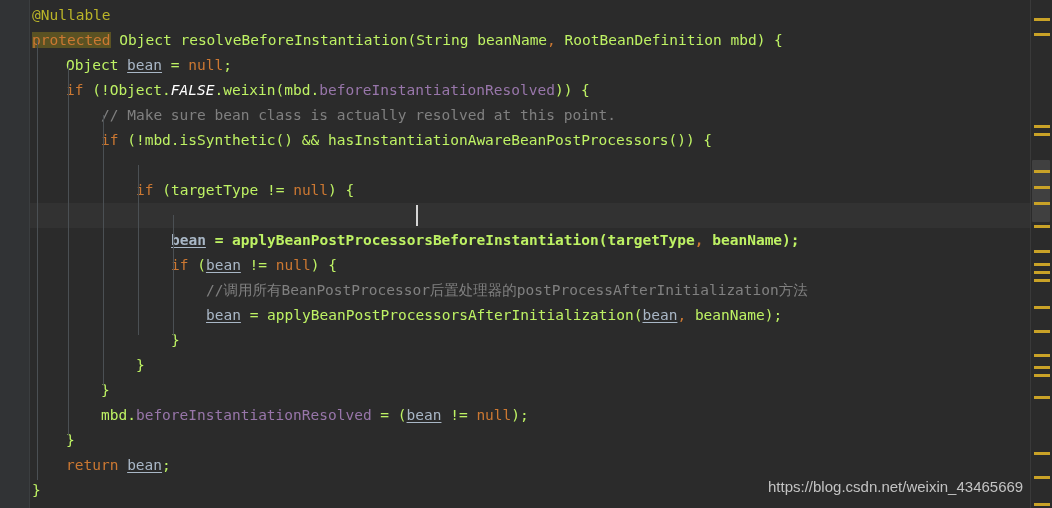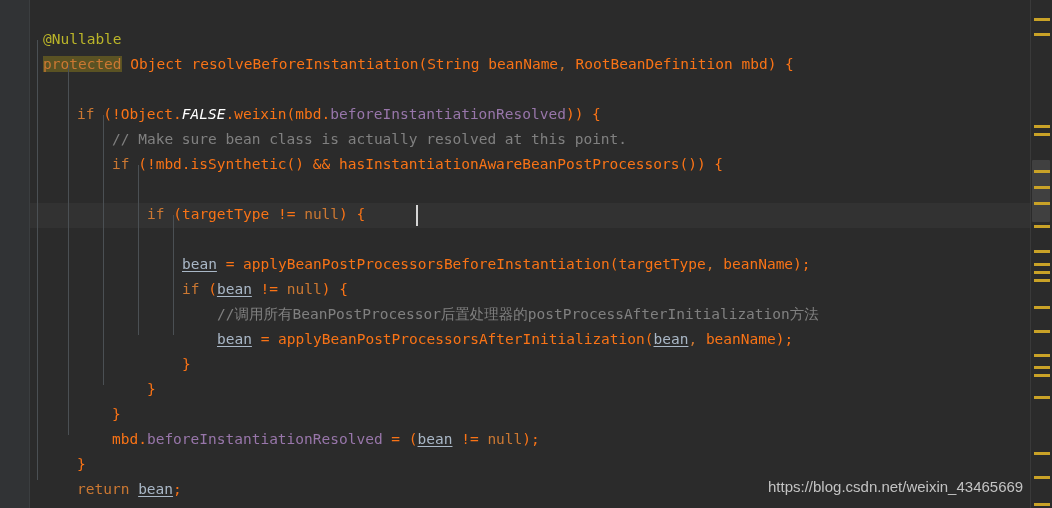--- a/index.html
+++ b/index.html
@@ -86,36 +86,35 @@
   .indent-guide {
     position: absolute;
     width: 1px;
     background: #4b5054;
     z-index: 3;
   }
 
   
   .code-line {
     position: absolute;
-    left: 11px;
+    left: 0;
     height: 25px;
     line-height: 25px;
     white-space: pre;
     font-size: 14.5px;
     font-family: "DejaVu Sans Mono", "Liberation Mono", monospace;
     letter-spacing: 0px;
     color: #a9b7c6;
-    margin-top: 24px;
   }
 
   
   .tok-annotation { color: #bbb529; }
   .tok-keyword    { color: #cc7832; }
   .tok-keyword-hl { color: #cc7832; background: #5a5223; }
-  .tok-plain      { color: #f97316; }
+  .tok-plain      { color: #bef264; }
   .tok-field      { color: #9876aa; }
   .tok-static     { color: #ffffff; font-style: italic; }
   .tok-comment    { color: #808080; }
   .tok-local      { color: #a9b7c6; text-decoration: underline; text-underline-offset: 2px; }
 
   
   #text-caret {
     position: absolute;
     left: 416px; top: 205px;
     width: 2px; height: 21px;
@@ -183,25 +182,26 @@
       <div class="indent-guide" style="left: 37px; top: 40px; height: 440px;"></div>
       <div class="indent-guide" style="left: 68px; top: 65px; height: 370px;"></div>
       <div class="indent-guide" style="left: 103px; top: 115px; height: 270px;"></div>
       <div class="indent-guide" style="left: 138px; top: 165px; height: 170px;"></div>
       <div class="indent-guide" style="left: 173px; top: 215px; height: 120px;"></div>
     </div>
 
   <div id="code-surface">
       <div class="code-line" style="top: 3px; padding-left: 2px;"><span class="tok-annotation">@Nullable</span></div>
       <div class="code-line" style="top: 28px; padding-left: 2px;"><span class="tok-keyword-hl">protected</span><span class="tok-plain"> Object </span><span class="tok-plain">resolveBeforeInstantiation</span><span class="tok-plain">(</span><span class="tok-plain">String beanName</span><span class="tok-keyword">,</span><span class="tok-plain"> RootBeanDefinition mbd</span><span class="tok-plain">) {</span></div>
+      <div class="code-line" style="top: 53px; padding-left: 36px;"><span class="tok-plain">Object </span><span class="tok-local">bean</span><span class="tok-plain"> = </span><span class="tok-keyword">null</span><span class="tok-plain">;</span></div>
       <div class="code-line" style="top: 78px; padding-left: 36px;"><span class="tok-keyword">if</span><span class="tok-plain"> (!Object.</span><span class="tok-static">FALSE</span><span class="tok-plain">.weixin(mbd.</span><span class="tok-field">beforeInstantiationResolved</span><span class="tok-plain">)) {</span></div>
       <div class="code-line" style="top: 103px; padding-left: 71px;"><span class="tok-comment">// Make sure bean class is actually resolved at this point.</span></div>
       <div class="code-line" style="top: 128px; padding-left: 71px;"><span class="tok-keyword">if</span><span class="tok-plain"> (!mbd.isSynthetic() &amp;&amp; hasInstantiationAwareBeanPostProcessors()) {</span></div>
       <div class="code-line" style="top: 178px; padding-left: 106px;"><span class="tok-keyword">if</span><span class="tok-plain"> (targetType != </span><span class="tok-keyword">null</span><span class="tok-plain">) {</span></div>
-      <div class="code-line" style="top: 228px; padding-left: 141px;"><span class="tok-local">bean</span><span class="tok-plain"> = applyBeanPostProcessorsBeforeInstantiation(targetType</span><span class="tok-keyword">,</span><span class="tok-plain"> beanName);</span></div>
+      <div class="code-line" style="top: 228px; padding-left: 141px; font-weight: bold;"><span class="tok-local">bean</span><span class="tok-plain"> = applyBeanPostProcessorsBeforeInstantiation(targetType</span><span class="tok-keyword">,</span><span class="tok-plain"> beanName);</span></div>
       <div class="code-line" style="top: 253px; padding-left: 141px;"><span class="tok-keyword">if</span><span class="tok-plain"> (</span><span class="tok-local">bean</span><span class="tok-plain"> != </span><span class="tok-keyword">null</span><span class="tok-plain">) {</span></div>
       <div class="code-line" style="top: 278px; padding-left: 176px;"><span class="tok-comment">//调用所有BeanPostProcessor后置处理器的postProcessAfterInitialization方法</span></div>
       <div class="code-line" style="top: 303px; padding-left: 176px;"><span class="tok-local">bean</span><span class="tok-plain"> = applyBeanPostProcessorsAfterInitialization(</span><span class="tok-local">bean</span><span class="tok-keyword">,</span><span class="tok-plain"> beanName);</span></div>
       <div class="code-line" style="top: 328px; padding-left: 141px;"><span class="tok-plain">}</span></div>
       <div class="code-line" style="top: 353px; padding-left: 106px;"><span class="tok-plain">}</span></div>
       <div class="code-line" style="top: 378px; padding-left: 71px;"><span class="tok-plain">}</span></div>
       <div class="code-line" style="top: 403px; padding-left: 71px;"><span class="tok-plain">mbd.</span><span class="tok-field">beforeInstantiationResolved</span><span class="tok-plain"> = (</span><span class="tok-local">bean</span><span class="tok-plain"> != </span><span class="tok-keyword">null</span><span class="tok-plain">);</span></div>
       <div class="code-line" style="top: 428px; padding-left: 36px;"><span class="tok-plain">}</span></div>
       <div class="code-line" style="top: 453px; padding-left: 36px;"><span class="tok-keyword">return</span><span class="tok-plain"> </span><span class="tok-local">bean</span><span class="tok-plain">;</span></div>
       <div class="code-line" style="top: 478px; padding-left: 2px;"><span class="tok-plain">}</span></div>

